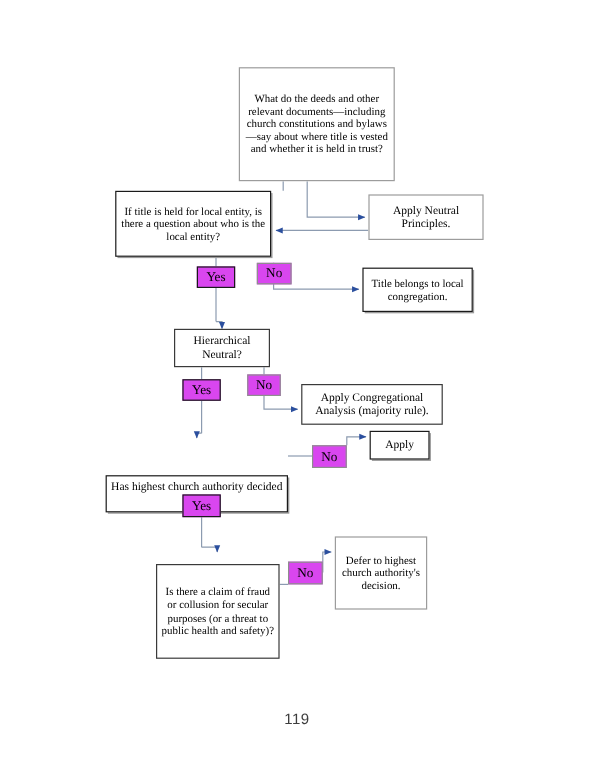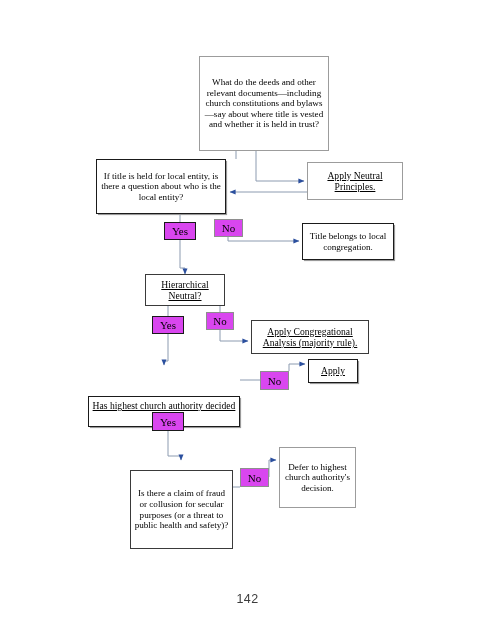--- a/index.html
+++ b/index.html
@@ -80,21 +80,21 @@
     top: 592px;
     width: 495px;
     text-align: center;
     font-family: "Liberation Sans", "DejaVu Sans", sans-serif;
     font-size: 12.5px;
     color: #3d3d3d;
     letter-spacing: .4px;
   }
 
   .fs-9   { font-size: 9.1px; }
-  .fs-95  { font-size: 9.6px; text-decoration: underline; }
+  .fs-95  { font-size: 9.6px; }
 </style>
 </head>
 <body>
 
 <svg id="chart-canvas" viewBox="0 0 495 640" xmlns="http://www.w3.org/2000/svg">
   <defs>
     <marker id="ah" markerWidth="7" markerHeight="7" refX="5.6" refY="3" orient="auto" markerUnits="userSpaceOnUse">
       <path d="M0,0.5 L6,3 L0,5.5 z" fill="#2b4f9e"></path>
     </marker>
   </defs>
@@ -192,13 +192,13 @@
 </div>
 
 <div class="chip dark" style="left:152px; top:412px; width:32px; height:19px;">
   <span>Yes</span>
 </div>
 
 <div class="chip light" style="left:240px; top:468px; width:29px; height:19px;">
   <span>No</span>
 </div>
 
-<div id="page-number">142</div>
+<div id="page-number">119</div>
 
 </body></html>

